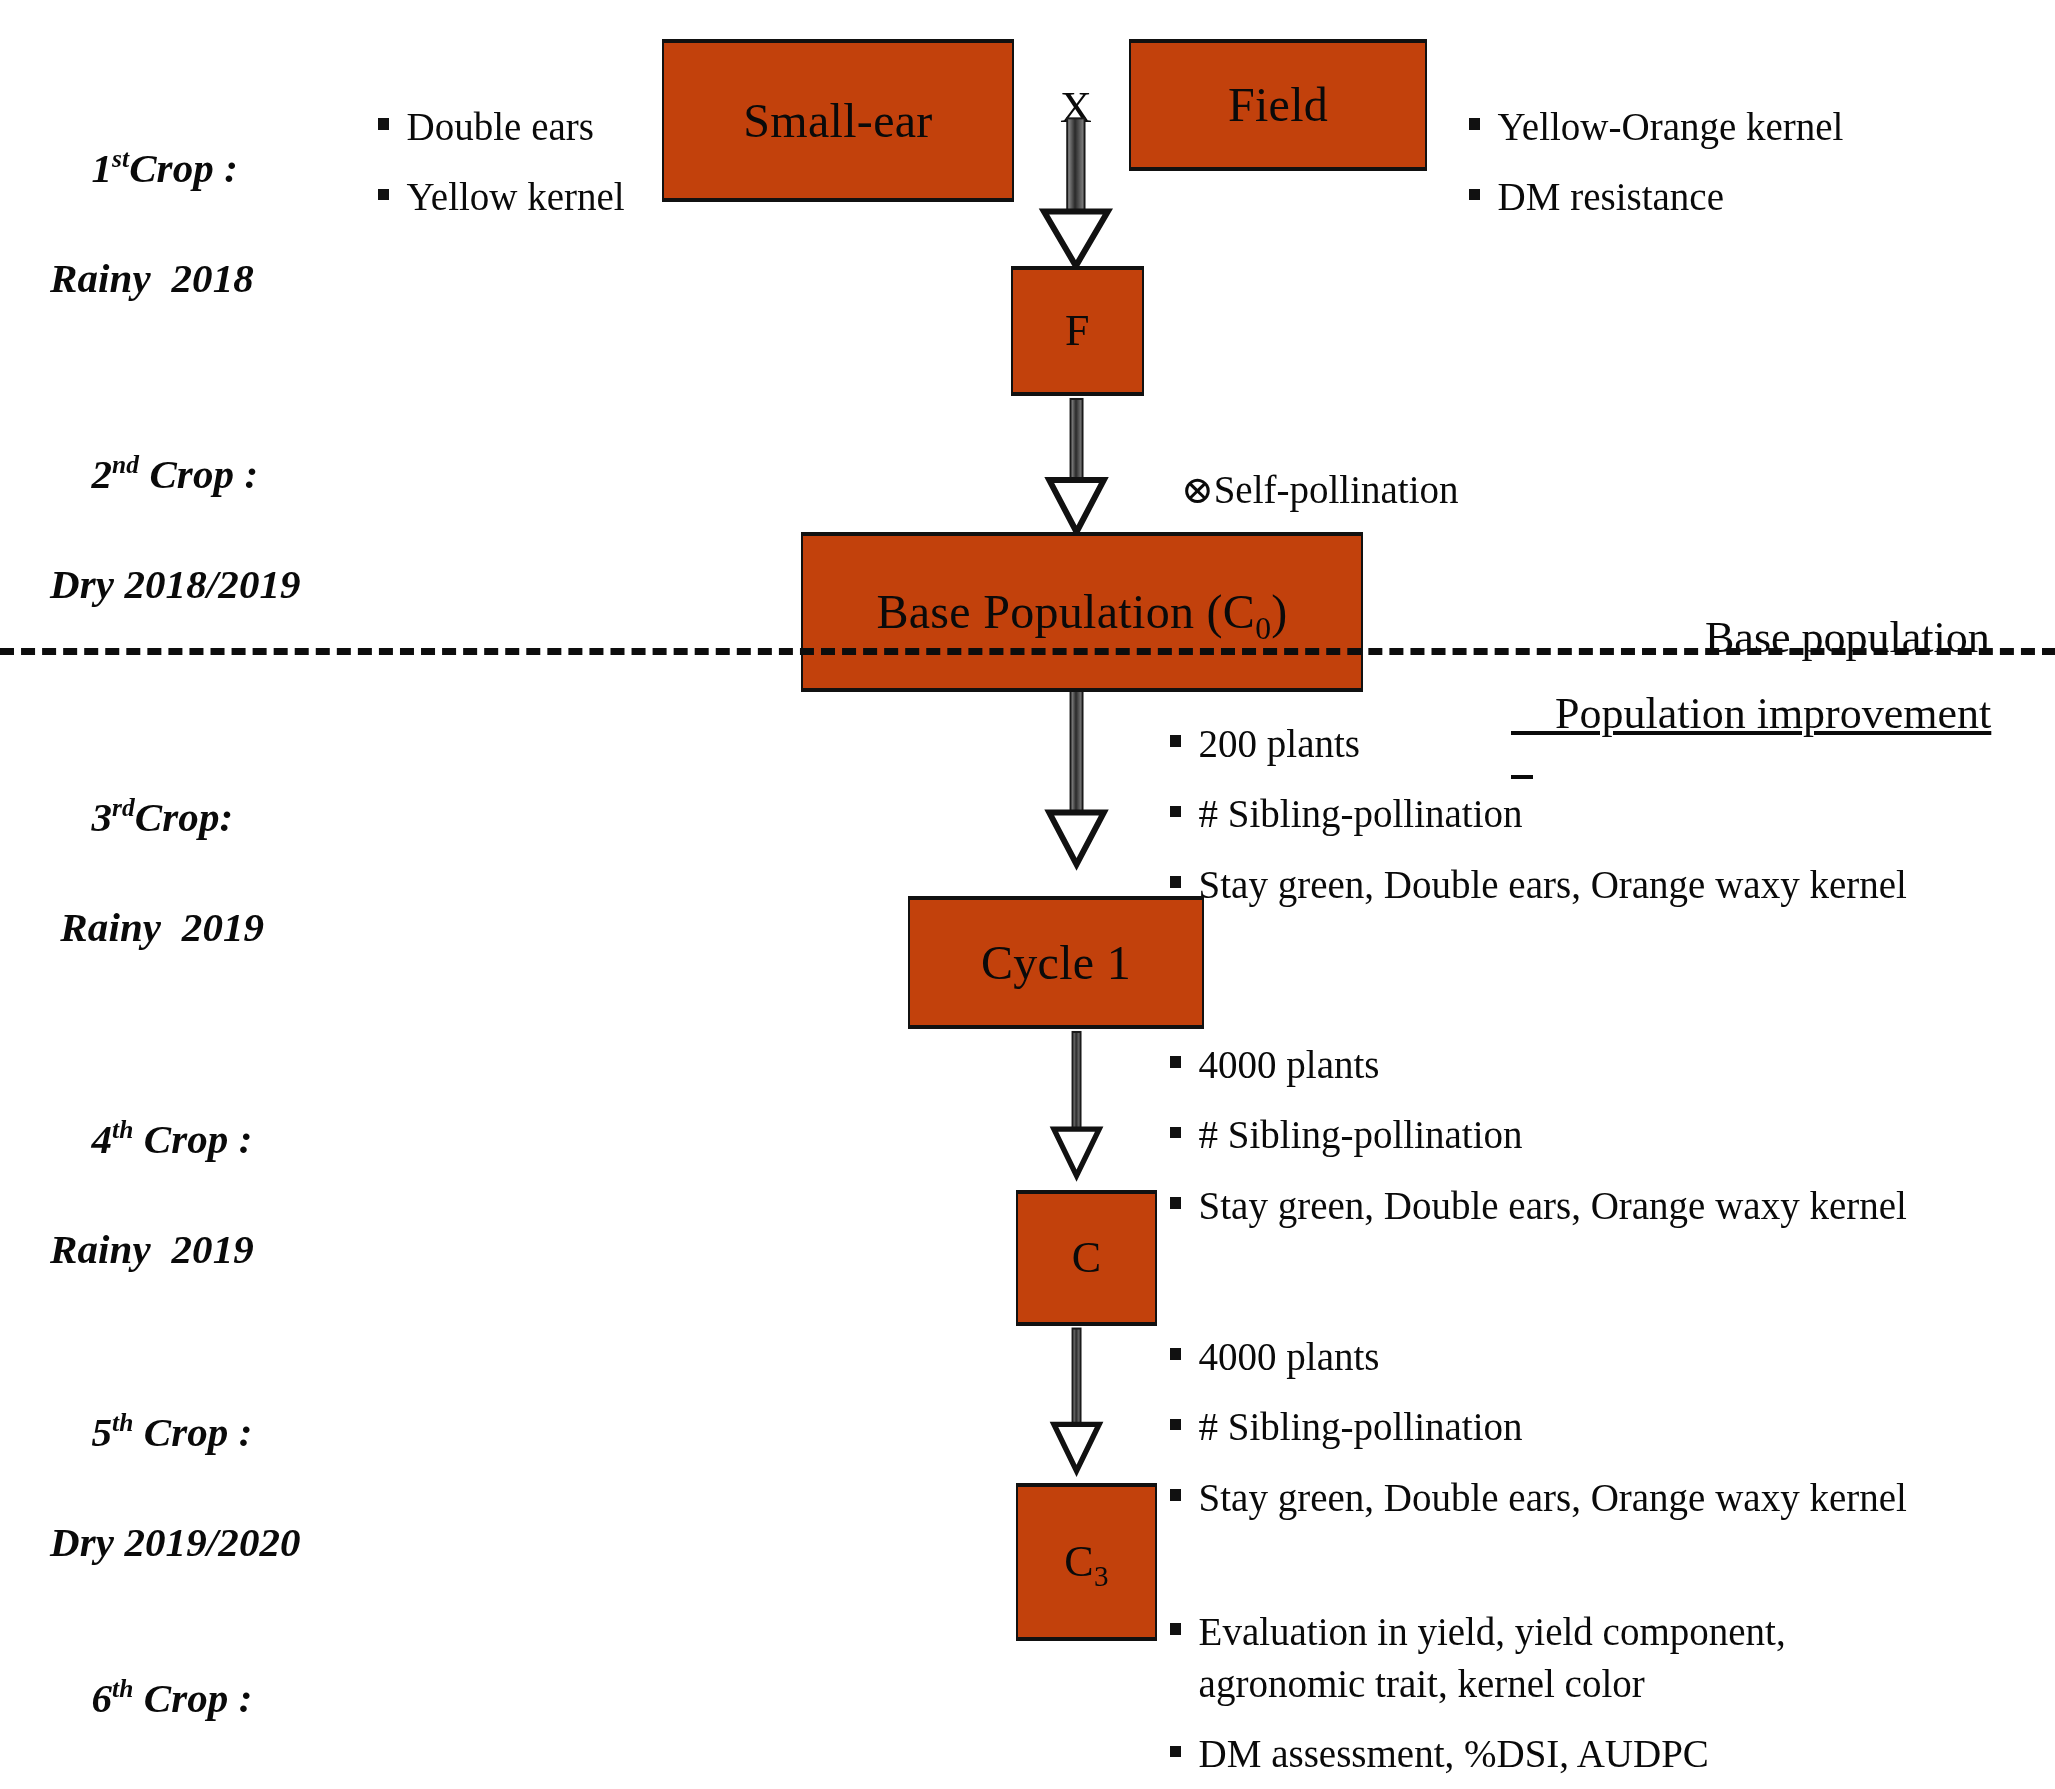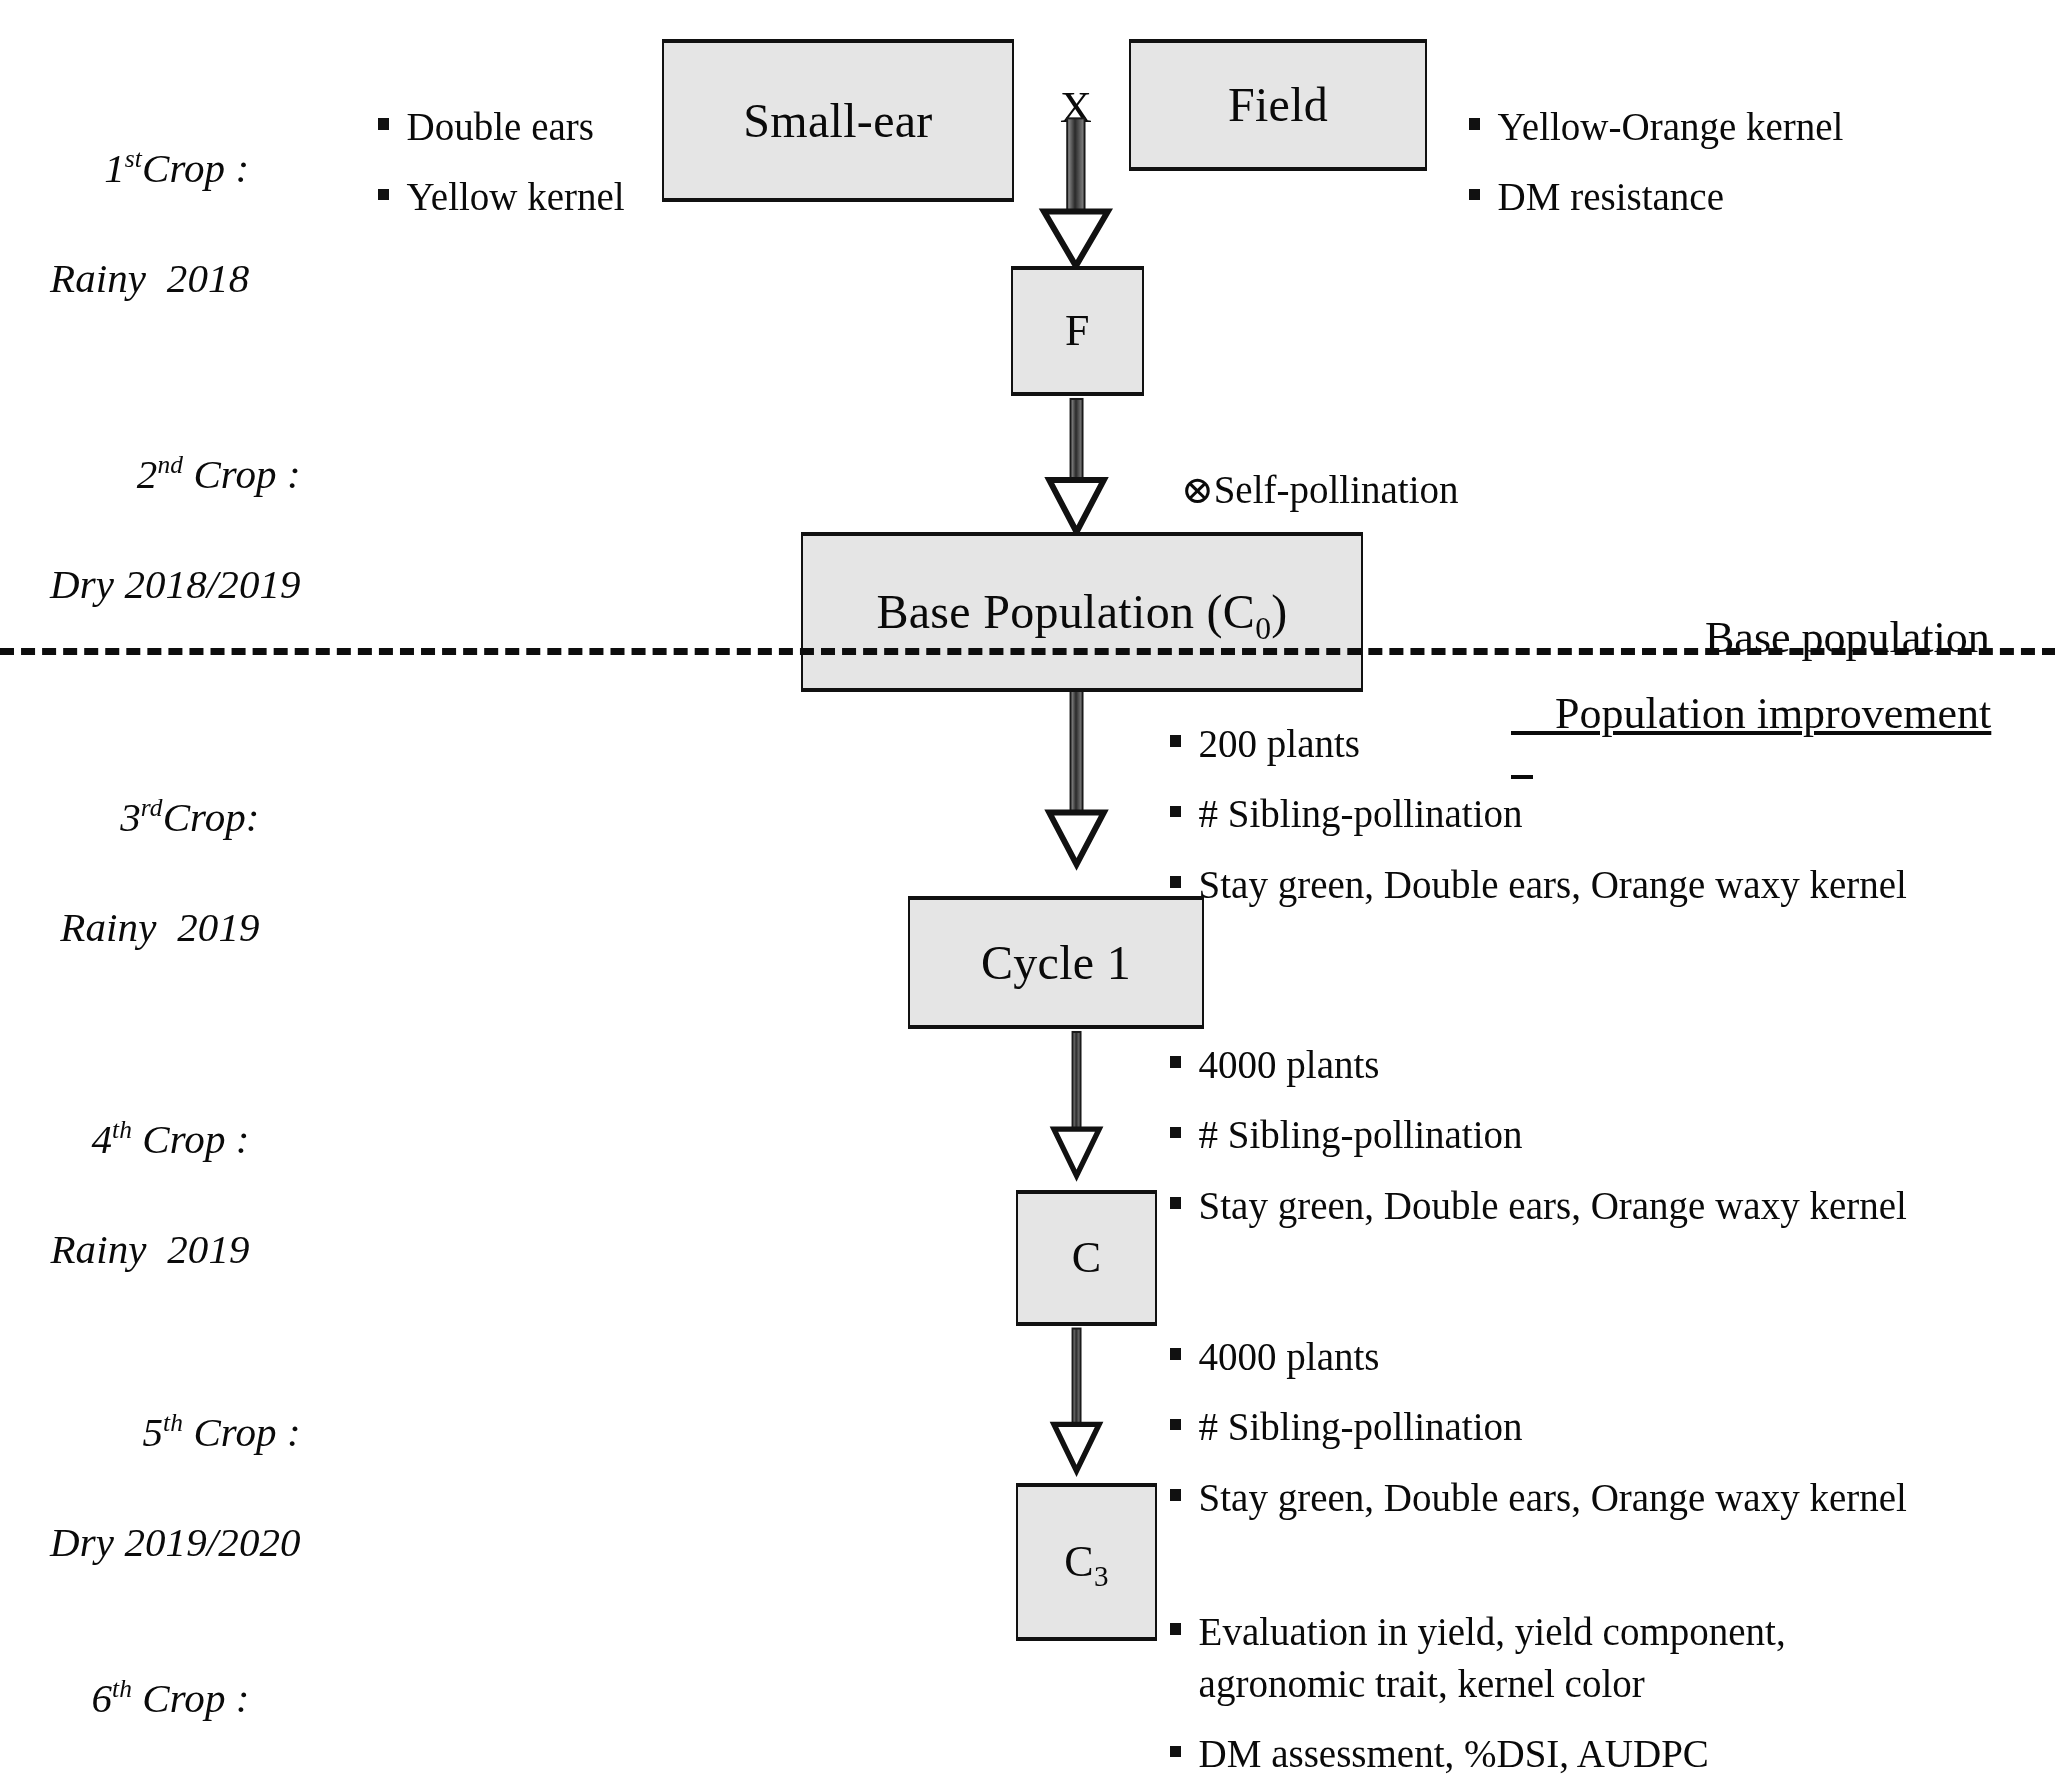--- a/index.html
+++ b/index.html
@@ -14,39 +14,38 @@
     background: #ffffff;
     font-family: "Liberation Serif", "DejaVu Serif", serif;
     color: #0a0a0a;
     overflow: hidden;
   }
 
   
   .stage-label {
     position: absolute;
     font-style: italic;
-    font-weight: normal;
+    font-weight: bold;
     font-size: 41px;
     line-height: 1.34;
     white-space: pre;
     letter-spacing: 0.1px;
-    text-align: right;
   }
   .stage-label .sup {
     font-size: 0.62em;
     vertical-align: super;
     line-height: 0;
   }
   .stage-label .l2 { display: block; }
 
   
   .node-box {
     position: absolute;
     box-sizing: border-box;
-    background: #e5e5e5;
+    background: #c2410c;
     border: 2.7px solid #111111;
     border-top-width: 4.7px;
     border-bottom-width: 4.7px;
     display: flex;
     align-items: center;
     justify-content: center;
     z-index: 4;
   }
   .node-box .node-text {
     font-size: 48px;

